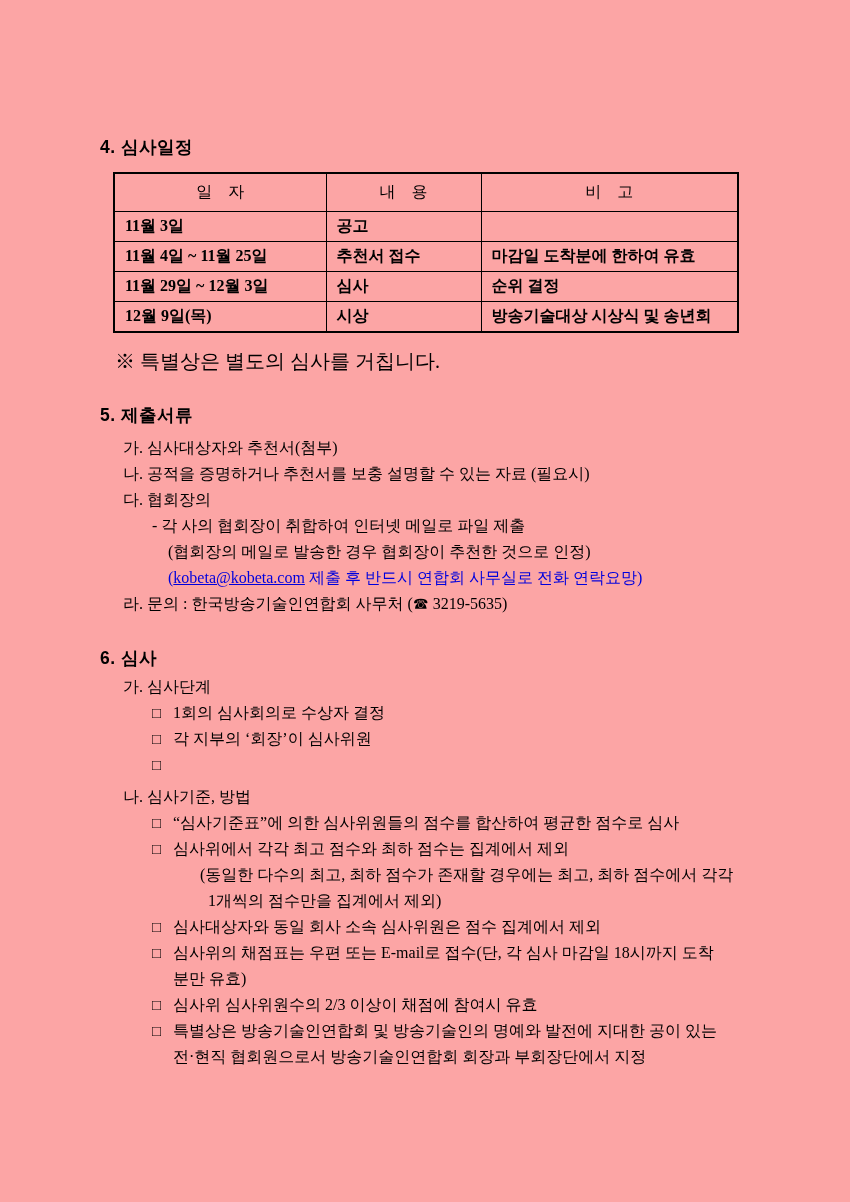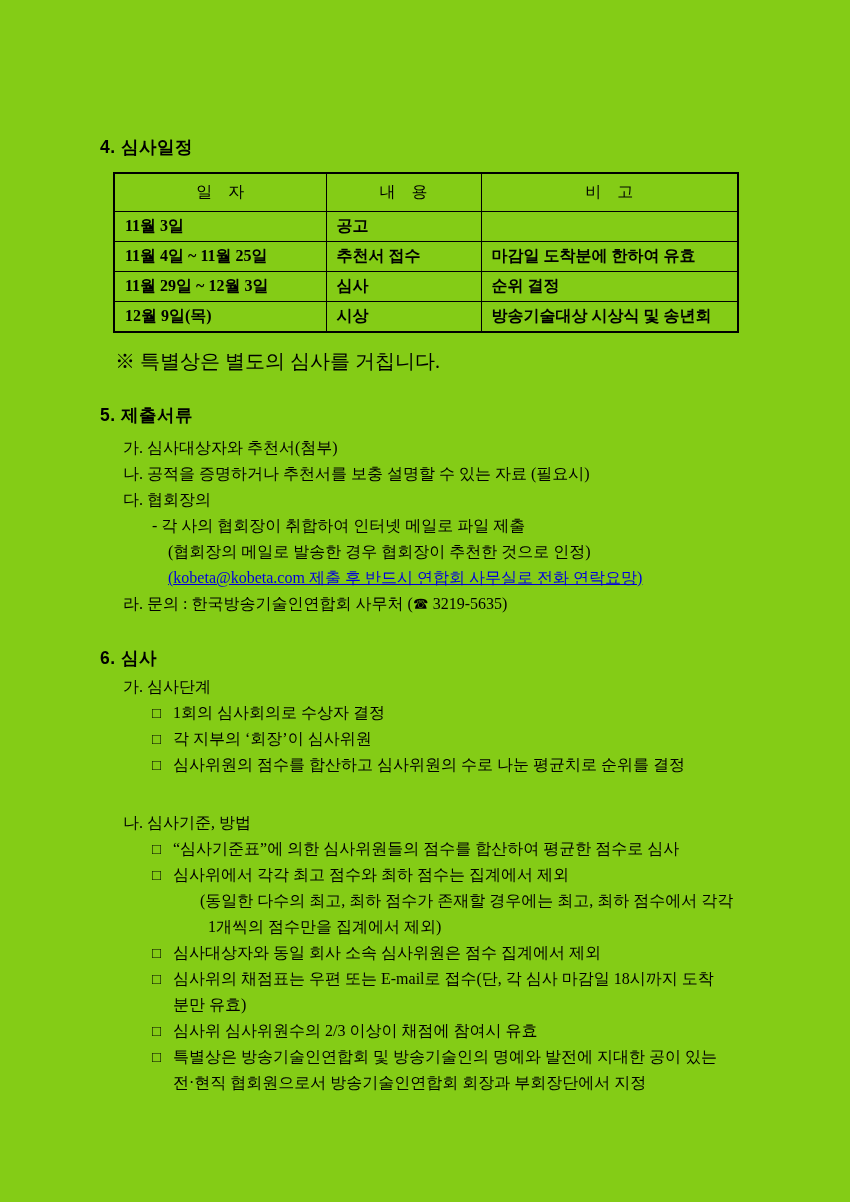--- a/index.html
+++ b/index.html
@@ -1,19 +1,19 @@
 <!DOCTYPE html>
 <html><head>
 <meta charset="utf-8">
 <style>
   html,body { margin:0; padding:0; background:#ffffff; }
   .page {
     position:relative;
     width:850px; height:1202px;
-    background:#84cc16;
+    background:#fca5a5;
     overflow:hidden;
     font-family:"Liberation Serif","DejaVu Serif",serif;
     color:#000000;
   }
   .content { box-sizing:border-box; padding:136px 95px 40px 100px; }
 
   .sec-heading {
     font-family:"Liberation Sans","DejaVu Sans",sans-serif;
     font-size:17.5px; font-weight:bold;
     line-height:22px; margin:0; letter-spacing:0.5px;
@@ -40,21 +40,21 @@
   .note { margin:15px 0 0 15px; font-size:20px; line-height:26px; }
 
   .line { margin:0; font-size:16px; line-height:26px; }
   .ind1 { margin-left:23px; }
   .ind2 { margin-left:52px; }
   .ind3 { margin-left:68px; }
   .first-item { margin-top:9px; }
   .gap-a { margin-top:5px; }
   .gap-b { margin-top:32px; }
 
-  .blue, .blue span { color:#0000dd;text-decoration:underline; }
+  .blue, .blue span { color:#0000dd; }
   a.email { color:#0000dd; text-decoration:underline; cursor:pointer; }
 
   .check { position:relative; margin-left:52px; padding-left:21px; }
   .check .box { position:absolute; left:0; top:0; font-size:15px; color:#000; }
   .sub1 { margin-left:100px; }
   .sub2 { margin-left:108px; }
   .cont { margin-left:73px; }
 </style>
 </head>
 <body>
@@ -111,21 +111,21 @@
     <p class="line ind2">- 각 사의 협회장이 취합하여 인터넷 메일로 파일 제출</p>
     <p class="line ind3">(협회장의 메일로 발송한 경우 협회장이 추천한 것으로 인정)</p>
     <p class="line ind3 blue"><span>(</span><a class="email">kobeta@kobeta.com</a><span> 제출 후 반드시 연합회 사무실로 전화 연락요망)</span></p>
     <p class="line ind1">라. 문의 : 한국방송기술인연합회 사무처 (☎ 3219-5635)</p>
 
     <h2 class="sec-heading mt-sec">6. 심사</h2>
 
     <p class="line ind1 gap-a">가. 심사단계</p>
     <p class="line check"><span class="box">□</span><span>1회의 심사회의로 수상자 결정</span></p>
     <p class="line check"><span class="box">□</span><span>각 지부의 ‘회장’이 심사위원</span></p>
-    <p class="line check"><span class="box">□</span><span>심사위원의 점수를 합산하고 심사위원의 수로 나눈 평균치로 순위를 결정</span></p>
+    <p class="line check"><span class="box">□</span></p>
 
     <p class="line ind1 gap-b">나. 심사기준, 방법</p>
     <p class="line check"><span class="box">□</span><span>“심사기준표”에 의한 심사위원들의 점수를 합산하여 평균한 점수로 심사</span></p>
     <p class="line check"><span class="box">□</span><span>심사위에서 각각 최고 점수와 최하 점수는 집계에서 제외</span></p>
     <p class="line sub1">(동일한 다수의 최고, 최하 점수가 존재할 경우에는 최고, 최하 점수에서 각각</p>
     <p class="line sub2">1개씩의 점수만을 집계에서 제외)</p>
     <p class="line check"><span class="box">□</span><span>심사대상자와 동일 회사 소속 심사위원은 점수 집계에서 제외</span></p>
     <p class="line check"><span class="box">□</span><span>심사위의 채점표는 우편 또는 E-mail로 접수(단, 각 심사 마감일 18시까지 도착</span></p>
     <p class="line cont">분만 유효)</p>
     <p class="line check"><span class="box">□</span><span>심사위 심사위원수의 2/3 이상이 채점에 참여시 유효</span></p>

